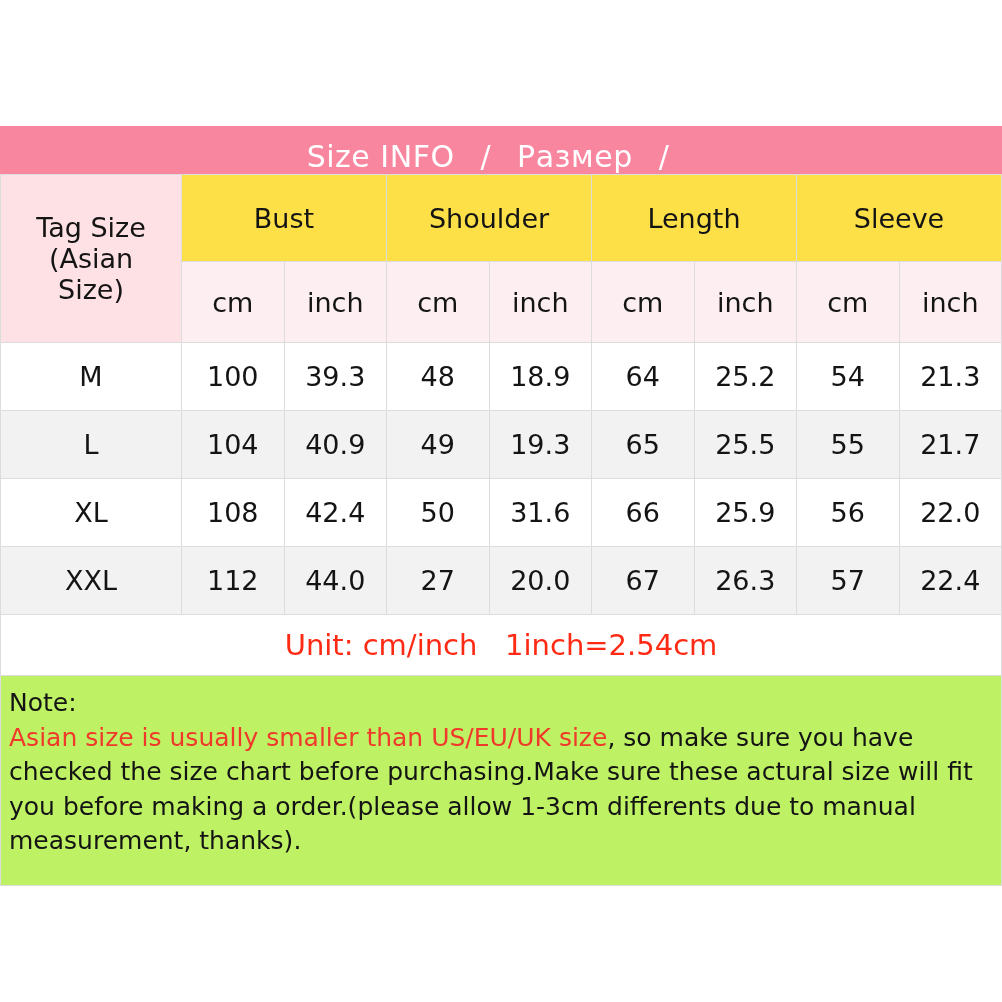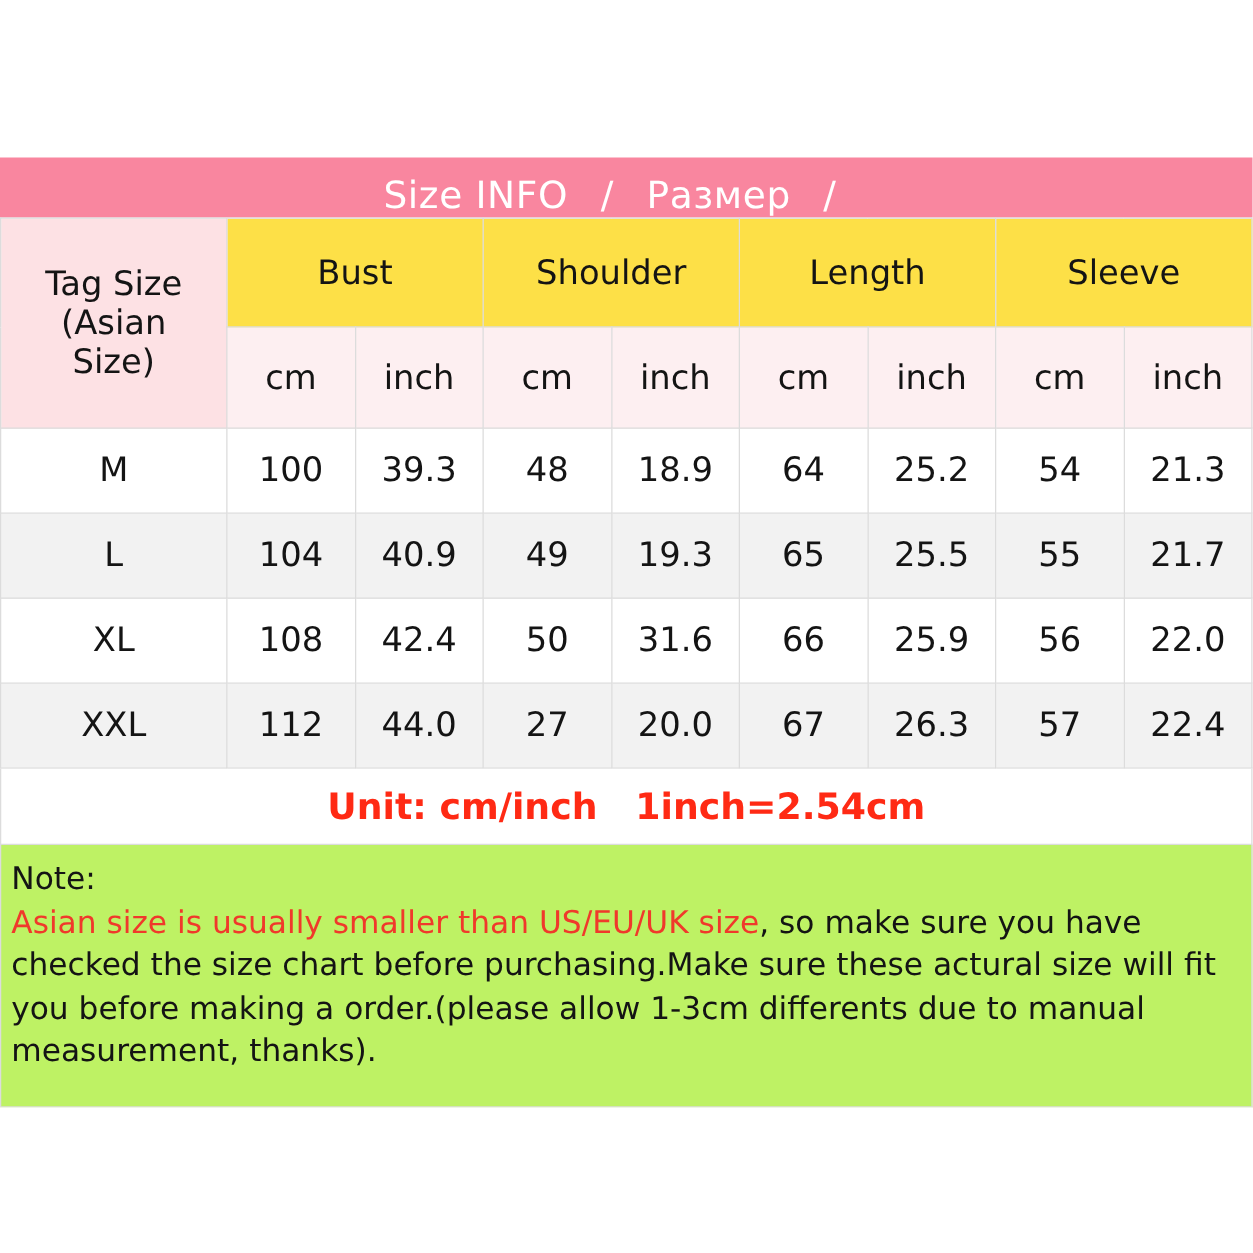--- a/index.html
+++ b/index.html
@@ -95,21 +95,20 @@
     border: 1px solid #dcdcdc;
     border-top: none;
     height: 60px;
     display: flex;
     align-items: center;
     justify-content: center;
     background: #ffffff;
     color: #ff2a14;
     font-size: 29px;
     white-space: pre;
-    font-weight: bold;
   }
 
   
   .note-block {
     border: 1px solid #dcdcdc;
     border-top: none;
     background: #bef264;
     padding: 10px 8px 26px 8px;
     font-size: 25px;
     line-height: 1.38;

